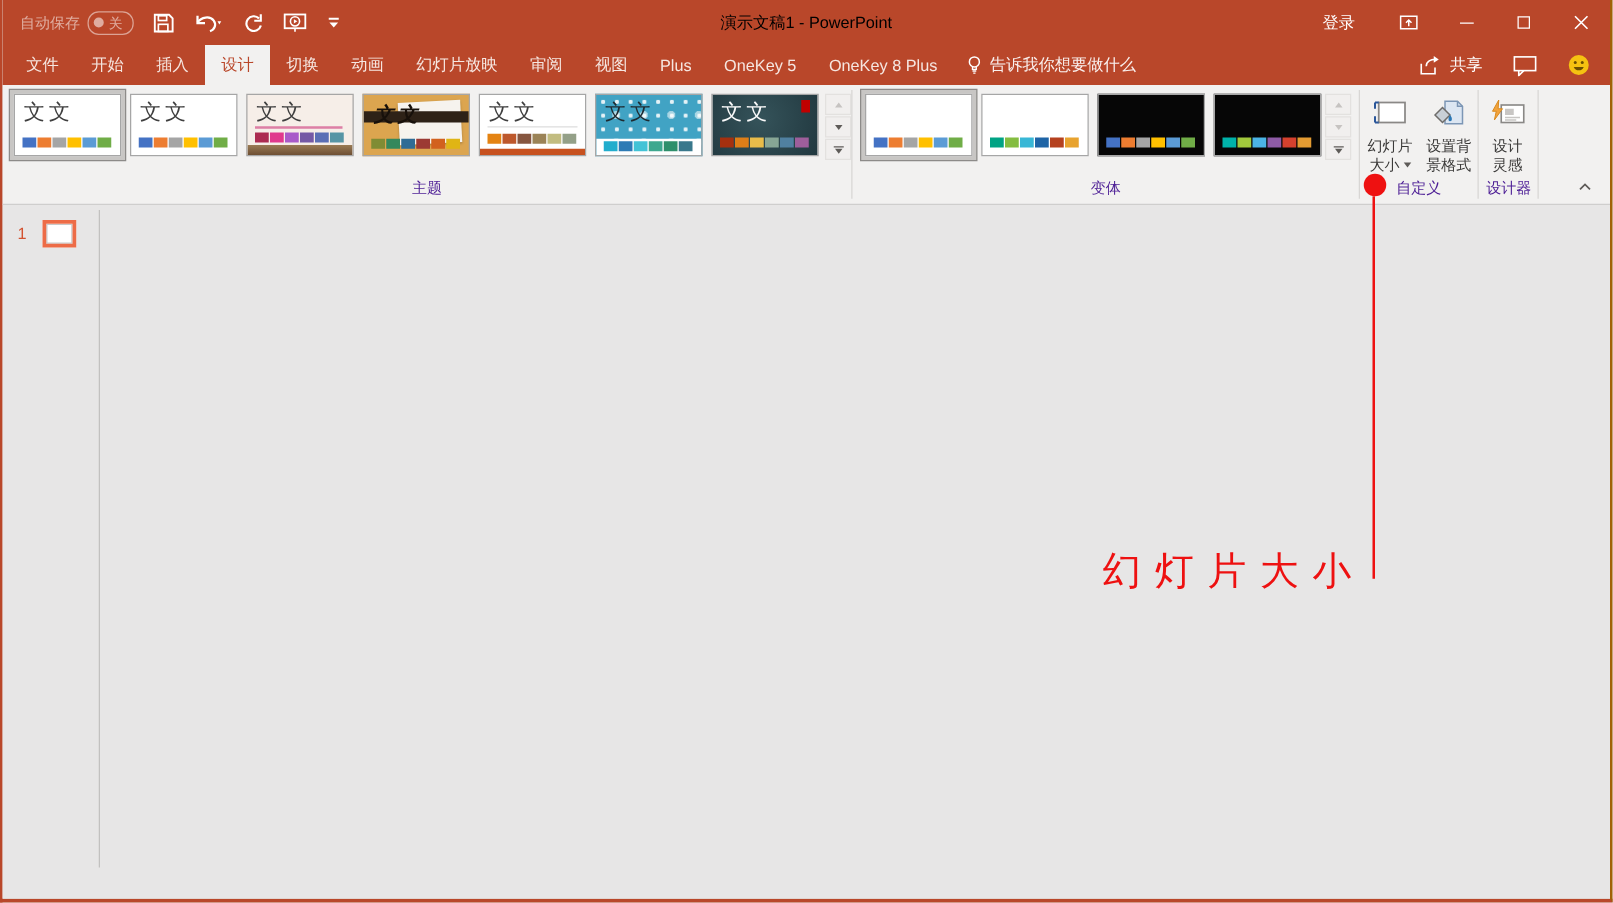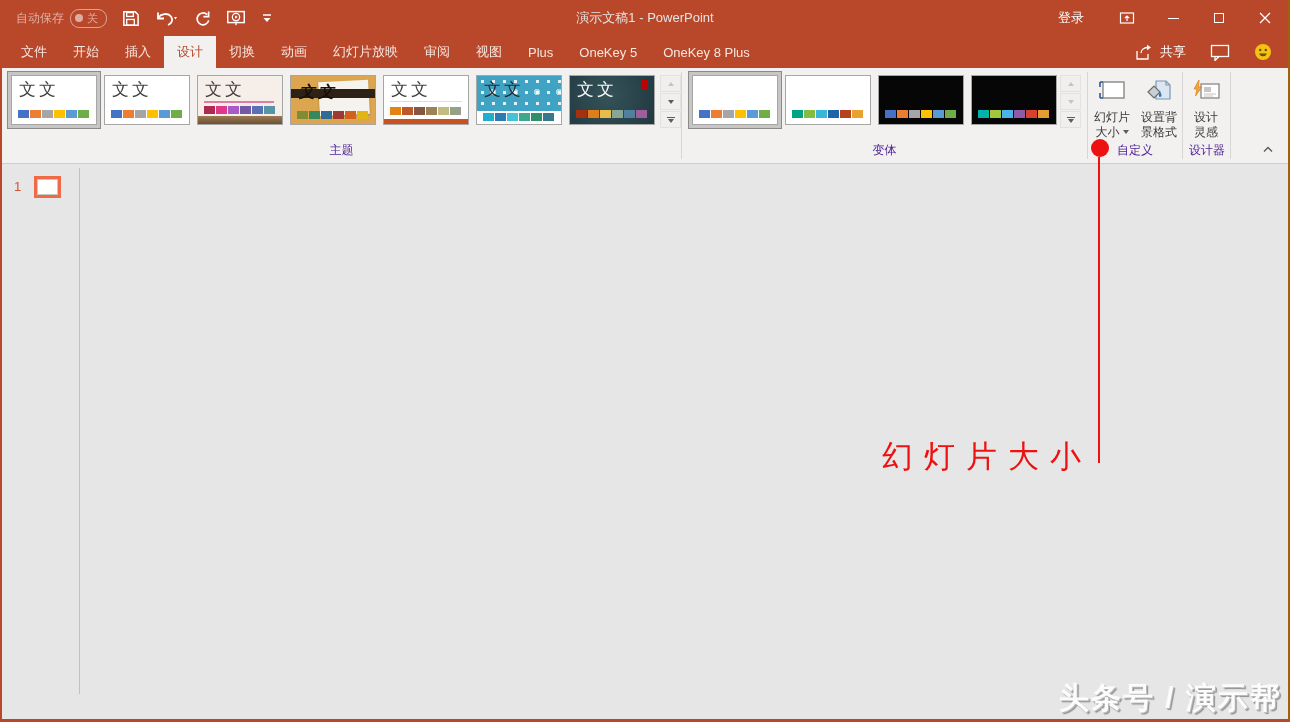--- a/index.html
+++ b/index.html
@@ -8,21 +8,21 @@
             border-left:2px solid #B9472A; border-right:2px solid #a16207; border-bottom:3px solid #B9472A; }
 
   
   .titlebar { position:absolute; left:0; right:0; top:0; height:36px; background:#B9472A; display:flex; align-items:center; }
   .qat { display:flex; align-items:center; gap:14px; margin-left:14px; color:#fff; }
   .autosave { display:flex; align-items:center; gap:6px; font-size:12px; color:rgba(255,255,255,.55); }
   .autosave .pill { display:flex; align-items:center; gap:4px; border:1px solid rgba(255,255,255,.5); border-radius:9px; padding:1px 8px 1px 4px; font-size:11px; }
   .autosave .dot { width:8px; height:8px; border-radius:50%; background:rgba(255,255,255,.55); display:inline-block; }
   .qat-btn { background:none; border:none; padding:0; display:flex; align-items:center; cursor:pointer; }
   .title-center { position:absolute; left:0; right:0; top:0; height:36px; display:flex; align-items:center; justify-content:center;
-                  color:#e5e5e5; font-size:13px; pointer-events:none; }
+                  color:#000000; font-size:13px; pointer-events:none; }
   .title-right { position:absolute; right:0; top:0; height:36px; display:flex; align-items:stretch; }
   .signin { color:#fff; font-size:13px; background:none; border:none; padding:0 20px; cursor:pointer; }
   .winbtn { width:46px; background:none; border:none; display:flex; align-items:center; justify-content:center; cursor:pointer; }
   .min-glyph { width:11px; border-bottom:1px solid #fff; height:1px; }
   .max-glyph { width:10px; height:10px; border:1px solid #fff; }
 
   
   .tabrow { position:absolute; left:0; right:0; top:36px; height:32px; background:#B9472A; display:flex; align-items:stretch; padding-left:6px; }
   .tab { display:flex; align-items:center; padding:0 13px; font-size:13px; color:#F6E6E0; background:none; border:none; cursor:pointer; white-space:nowrap; }
   .tab.active { background:#F2F1F0; color:#B9472A; }
@@ -181,20 +181,27 @@
     <button class="tab">插入</button>
     <button class="tab active">设计</button>
     <button class="tab">切换</button>
     <button class="tab">动画</button>
     <button class="tab">幻灯片放映</button>
     <button class="tab">审阅</button>
     <button class="tab">视图</button>
     <button class="tab">Plus</button>
     <button class="tab">OneKey 5</button>
     <button class="tab">OneKey 8 Plus</button>
+    <div class="tellme">
+      <svg width="13" height="16" viewBox="0 0 13 16">
+          <circle cx="6.5" cy="5.5" r="4" fill="none" stroke="#fff" stroke-width="1.2"></circle>
+          <path d="M5 9.5 v2 h3 v-2 M5 12.8 h3 M5.6 14.5 h1.8" stroke="#fff" stroke-width="1.1" fill="none"></path>
+        </svg>
+      <span>告诉我你想要做什么</span>
+    </div>
     <div class="tabrow-right">
       <div class="share-box">
         <svg width="20" height="17" viewBox="0 0 20 17">
             <path d="M3 7 v8 h11 v-5" fill="none" stroke="#fff" stroke-width="1.3"></path>
             <path d="M7 9 C7 5, 11 3.5, 14 3.5" fill="none" stroke="#fff" stroke-width="1.3"></path>
             <path d="M13 0.8 L17 3.5 L13 6.2 Z" fill="#fff"></path>
           </svg>
         <span>共享</span>
       </div>
       <button class="qat-btn">
@@ -417,15 +424,14 @@
   <div class="content">
     <div class="slide-num">1</div>
     <div class="slide-thumb"></div>
     <div class="panel-divider"></div>
   </div>
 
   <div class="anno-dot"></div>
   <div class="anno-line"></div>
   <div class="anno-text">幻灯片大小</div>
 
-  <div class="watermark">头条号 / 演示帮</div>
 
 </div>
 
 </body></html>

